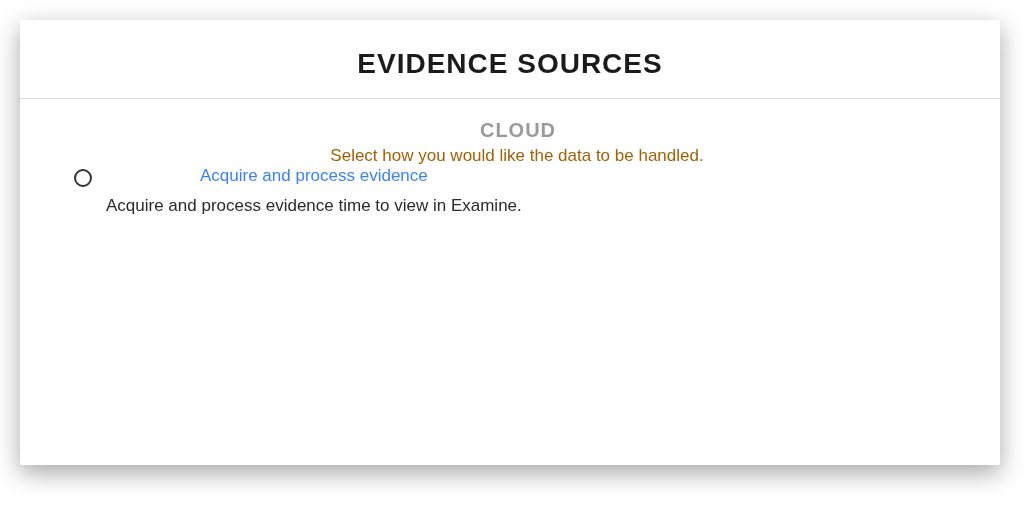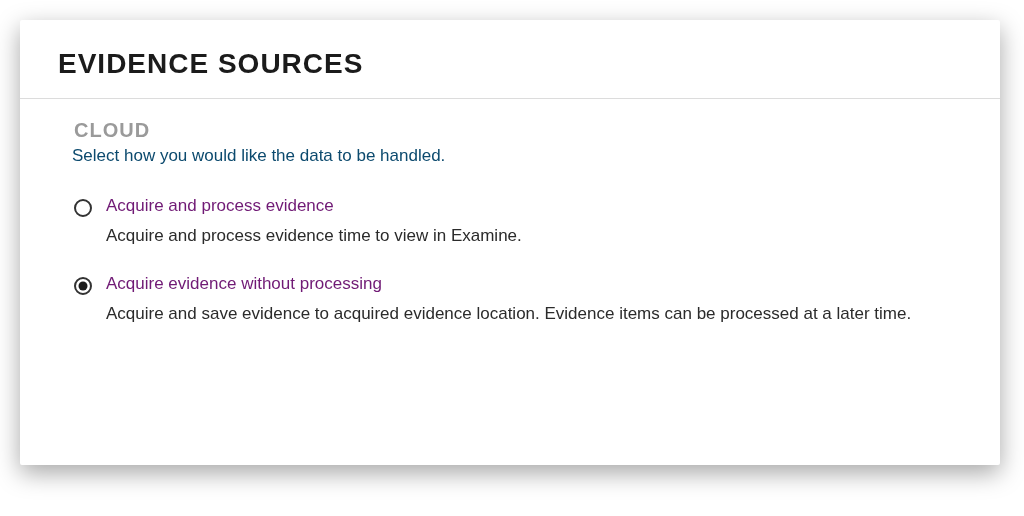--- a/index.html
+++ b/index.html
@@ -1,18 +1,19 @@
 <!DOCTYPE html>
 <html><head>
   <meta charset="utf-8">
   <style>
     * {
       box-sizing: border-box;
       margin: 0;
       padding: 0;
+      text-align: center;
     }
     body {
       font-family: "Segoe UI", Arial, sans-serif;
       background: #ffffff;
       width: 1024px;
       height: 516px;
       padding: 20px;
     }
     .dialog {
       background: #ffffff;
@@ -49,22 +50,21 @@
     }
     .section-title {
       font-size: 22px;
       font-weight: 800;
       letter-spacing: 0.5px;
       color: #1b1b1b;
       margin-bottom: 26px;
     }
     .instruction {
       font-size: 17px;
-      color: #0c4a6e;
-      margin-bottom: 30px;
+      color: #a16207;
       margin-left: -2px;
     }
     .option {
       display: flex;
       align-items: flex-start;
       gap: 14px;
       margin-bottom: 28px;
     }
     .radio {
       width: 18px;
@@ -87,21 +87,21 @@
       background: #1b1b1b;
       border-radius: 50%;
       transform: translate(-50%, -50%);
     }
     .option-texts {
       display: flex;
       flex-direction: column;
     }
     .option-label {
       font-size: 17px;
-      color: #701a75;
+      color: #3b82f6;
       margin-bottom: 10px;
       cursor: pointer;
     }
     .option-description {
       font-size: 17px;
       color: #2b2b2b;
     }
   </style>
 </head>
 <body>
@@ -116,22 +116,15 @@
     <div class="instruction">Select how you would like the data to be handled.</div>
 
     <div class="option">
       <div class="radio"></div>
       <div class="option-texts">
         <div class="option-label">Acquire and process evidence</div>
         <div class="option-description">Acquire and process evidence time to view in Examine.</div>
       </div>
     </div>
 
-    <div class="option">
-      <div class="radio selected"></div>
-      <div class="option-texts">
-        <div class="option-label">Acquire evidence without processing</div>
-        <div class="option-description">Acquire and save evidence to acquired evidence location. Evidence items can be processed at a later time.</div>
-      </div>
-    </div>
 
   </div>
 </div>
 
 </body></html>

